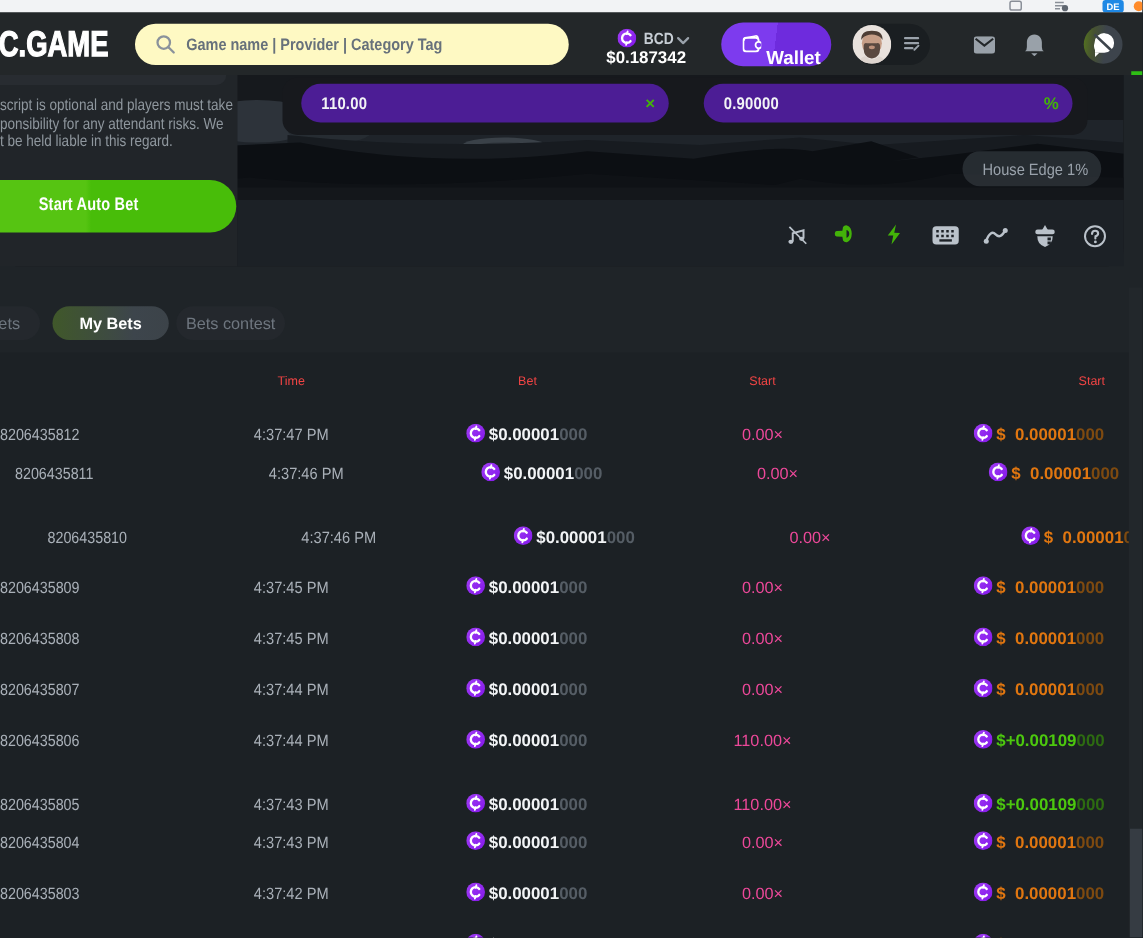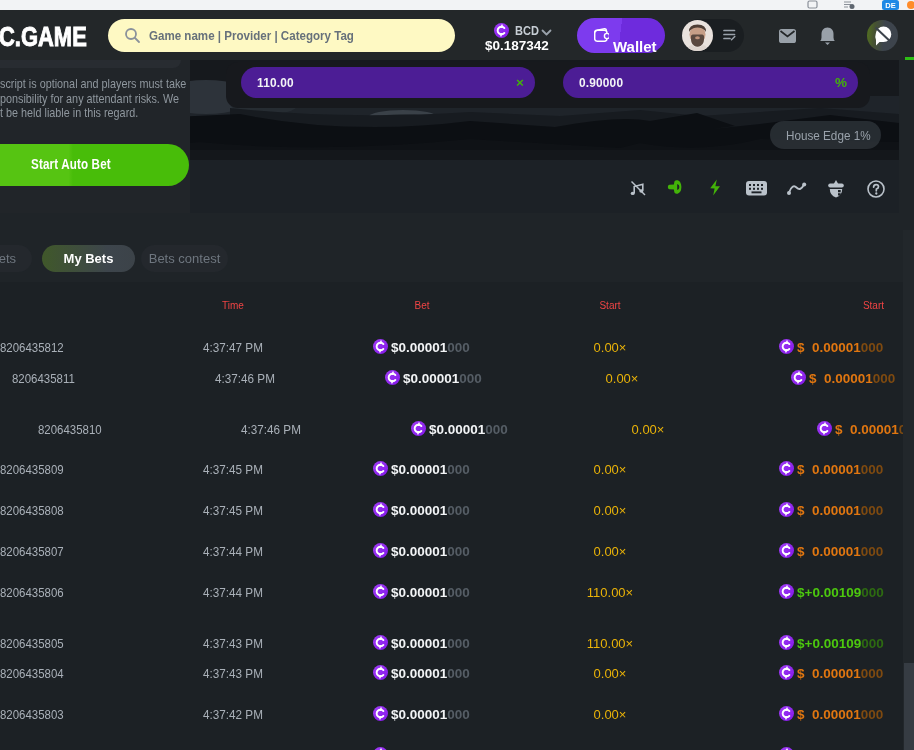--- a/index.html
+++ b/index.html
@@ -43,21 +43,21 @@
   .tabpill .t{position:absolute;width:100%;text-align:center;top:6px;font-size:13px;color:#6e767f;}
   #tabact{left:42px;top:245px;width:93px;height:27px;border-radius:13.5px;
      background:linear-gradient(90deg,#40582a 0,#3d454c 70%,#3c4349 100%);}
   #tabact .t{position:absolute;width:100%;text-align:center;top:6px;font-size:13px;color:#fff;font-weight:bold;}
   
   #table{left:0;top:282px;width:903px;height:468px;background:#1c2125;}
   .hdr{position:absolute;top:18px;font-size:10px;color:#ef4444;}
   .row{position:absolute;left:0;width:903px;height:41px;padding-left:45px;}
   .cid{position:absolute;left:0;top:13px;font-size:13px;color:#a9b0b8;transform:scaleX(0.88);transform-origin:0 0;}
   .ctime{position:absolute;left:173px;width:120px;text-align:center;top:13px;font-size:13px;color:#a9b0b8;transform:scaleX(0.9);}
-  .cpay{position:absolute;left:550px;width:120px;text-align:center;top:13px;font-size:13px;color:#eab308;}
+  .cpay{position:absolute;left:550px;width:120px;text-align:center;top:13px;font-size:13px;color:#ec4899;}
   .cbet{position:absolute;left:373px;top:12px;height:16px;}
   .cprofit{position:absolute;left:779px;top:12px;height:16px;}
   .bamt{position:absolute;left:18px;top:1px;font-size:13.5px;font-weight:bold;color:#f2f4f6;white-space:pre;}
   .dim{color:#555d65;}
   .oamt{position:absolute;left:18px;top:1px;font-size:13.5px;font-weight:bold;color:#e07610;white-space:pre;}
   .odim{color:#7e4a10;}
   .gamt{position:absolute;left:18px;top:1px;font-size:13.5px;font-weight:bold;color:#4cc80e;white-space:pre;}
   .gdim{color:#2d6b11;}
   
   #sbtrack{left:903px;top:230px;width:11px;height:520px;background:#22272b;}

